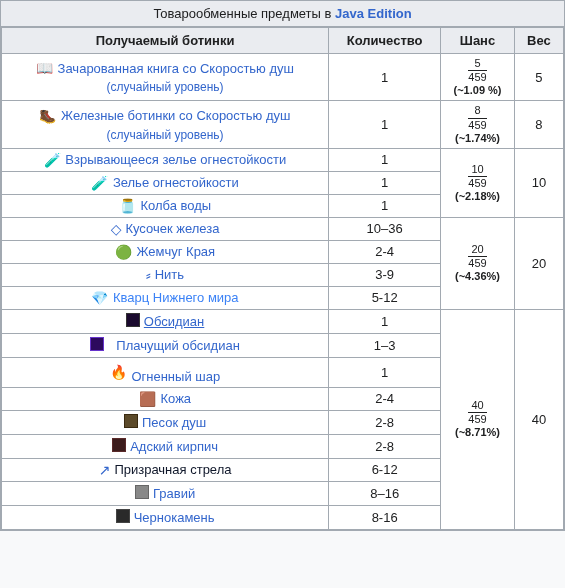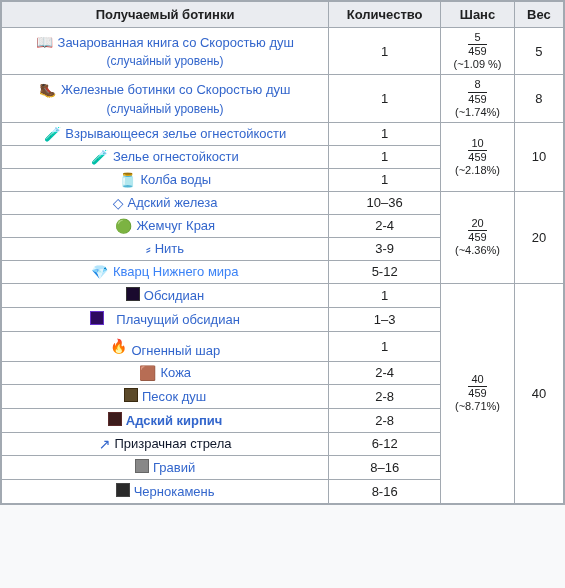--- a/index.html
+++ b/index.html
@@ -63,37 +63,41 @@
       line-height: 1.2;
     }
     .chance-den {
       font-size: 11px;
       display: block;
       line-height: 1.2;
     }
     .chance-pct {
       font-size: 11px;
       display: block;
+      font-weight: bold;
     }
     .weight-cell {
       text-align: center;
       vertical-align: middle;
     }
 
     .item-center {
       display: flex;
       align-items: center;
       justify-content: center;
       gap: 4px;
     }
   </style>
 </head>
 <body>
 
 <div class="table-container">
+  <div class="main-caption">
+    <span>Товарообменные предметы в </span><span class="java-edition">Java Edition</span>
+  </div>
   <table>
     <thead>
       <tr>
         <th>Получаемый ботинки</th>
         <th>Количество</th>
         <th>Шанс</th>
         <th>Вес</th>
       </tr>
     </thead>
     <tbody id="table-body">
@@ -158,21 +162,21 @@
               </div>
             </div>
           </td>
           <td class="qty-cell">1</td>
         </tr>
         <tr>
           <td>
             <div class="item-center" style="color: rgb(51, 102, 204); cursor: pointer; text-decoration: none; flex-direction: column; text-align: center;">
               <div style="display: flex; align-items: center; justify-content: center; gap: 4px;">
                 <span style="font-size: 14px;">◇</span>
-                <span style="color: rgb(51, 102, 204);">Адский железа</span>
+                <span style="color: rgb(51, 102, 204);">Кусочек железа</span>
               </div>
             </div>
           </td>
           <td class="qty-cell">10–36</td>
           <td class="chance-cell" rowspan="4"><div class="chance-frac"><span style="display: inline-block; text-align: center; vertical-align: middle;"><span class="chance-num" style="font-size: 11px; border-bottom: 1px solid rgb(32, 33, 34); display: block;">20</span><span class="chance-den" style="font-size: 11px; display: block;">459</span></span><span class="chance-pct" style="font-size: 11px; display: block;">(~4.36%)</span></div></td>
           <td class="weight-cell" rowspan="4">20</td>
         </tr>
         <tr>
           <td>
             <div class="item-center" style="color: rgb(51, 102, 204); cursor: pointer; text-decoration: none; flex-direction: column; text-align: center;">
@@ -202,21 +206,21 @@
                 <span style="font-size: 14px;">💎</span>
                 <span style="color: #3b82f6;">Кварц Нижнего мира</span>
               </div>
             </div>
           </td>
           <td class="qty-cell">5-12</td>
         </tr>
         <tr>
           <td>
             <div class="item-center" style="color: rgb(51, 102, 204); cursor: pointer; text-decoration: none; flex-direction: column; text-align: center;">
-              <div style="display: flex; align-items: center; justify-content: center; gap: 4px;">
+              <div style="display: flex; align-items: center; justify-content: center; gap: 4px; text-decoration: underline;">
                 <span><div style="width: 14px; height: 14px; display: inline-block; background: rgb(26, 10, 46); border: 1px solid rgb(51, 51, 51);"></div></span>
                 <span style="color: rgb(51, 102, 204);">Обсидиан</span>
               </div>
             </div>
           </td>
           <td class="qty-cell">1</td>
           <td class="chance-cell" rowspan="9"><div class="chance-frac"><span style="display: inline-block; text-align: center; vertical-align: middle;"><span class="chance-num" style="font-size: 11px; border-bottom: 1px solid rgb(32, 33, 34); display: block;">40</span><span class="chance-den" style="font-size: 11px; display: block;">459</span></span><span class="chance-pct" style="font-size: 11px; display: block;">(~8.71%)</span></div></td>
           <td class="weight-cell" rowspan="9">40</td>
         </tr>
         <tr>
@@ -258,21 +262,21 @@
               <div style="display: flex; align-items: center; justify-content: center; gap: 4px;">
                 <span><div style="width: 14px; height: 14px; display: inline-block; background: rgb(92, 74, 42); border: 1px solid rgb(58, 42, 16);"></div></span>
                 <span style="color: rgb(51, 102, 204);">Песок душ</span>
               </div>
             </div>
           </td>
           <td class="qty-cell">2-8</td>
         </tr>
         <tr>
           <td>
-            <div class="item-center" style="color: rgb(51, 102, 204); cursor: pointer; text-decoration: none; flex-direction: column; text-align: right; font-weight: bold;">
+            <div class="item-center" style="color: rgb(51, 102, 204); cursor: pointer; text-decoration: none; flex-direction: column; text-align: right;">
               <div style="display: flex; align-items: center; justify-content: center; gap: 4px;">
                 <span><div style="width: 14px; height: 14px; display: inline-block; background: rgb(61, 28, 28); border: 1px solid rgb(90, 42, 42);"></div></span>
                 <span style="color: rgb(51, 102, 204);">Адский кирпич</span>
               </div>
             </div>
           </td>
           <td class="qty-cell">2-8</td>
         </tr>
         <tr>
           <td>

